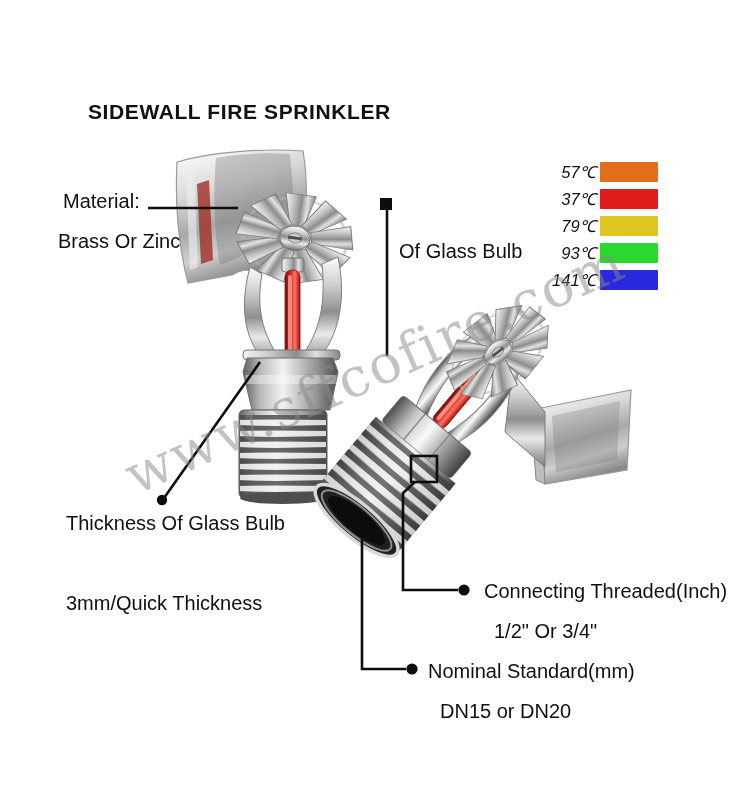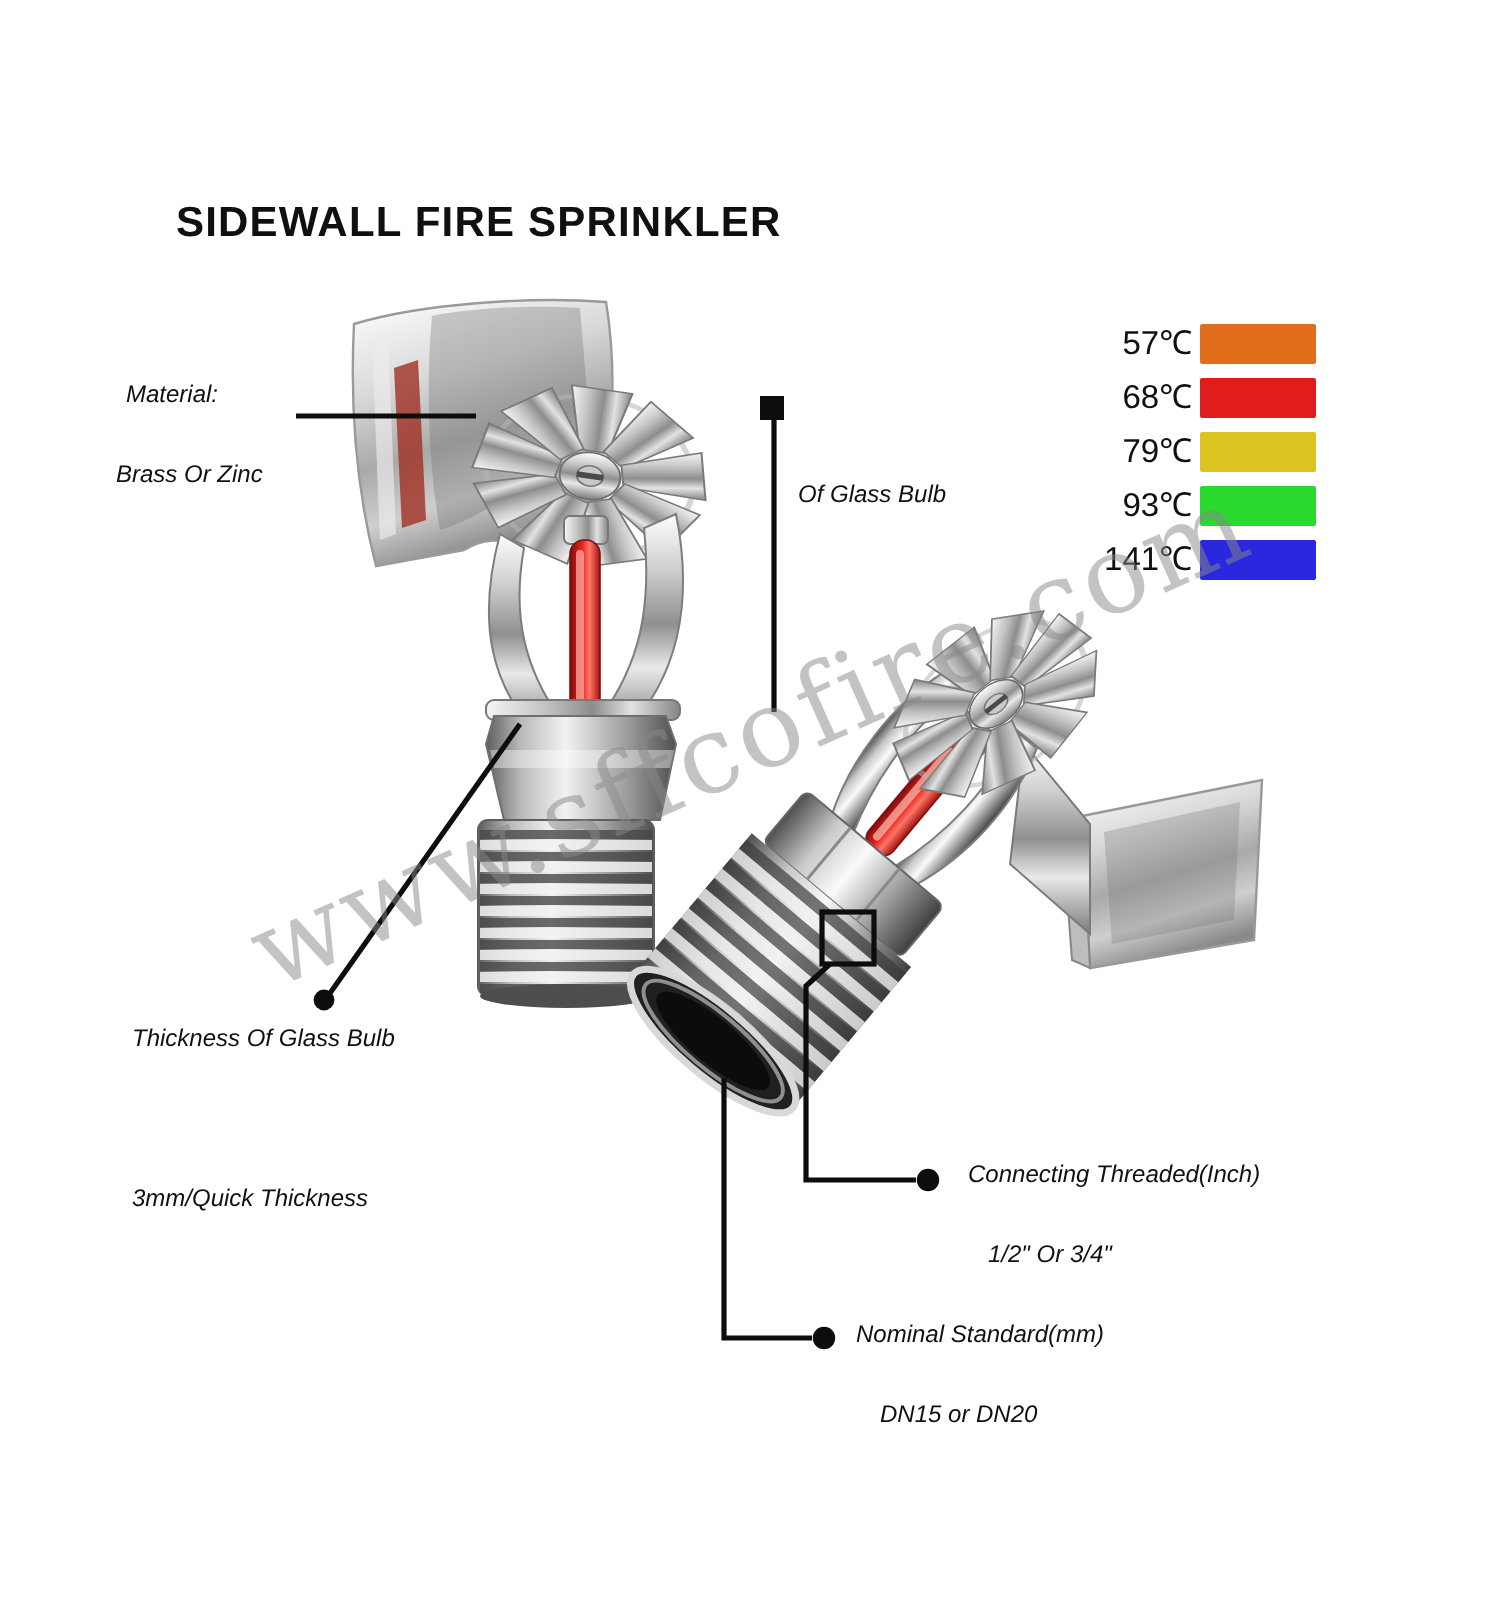--- a/index.html
+++ b/index.html
@@ -1,23 +1,23 @@
 <!DOCTYPE html>
 <html><head>
 <meta charset="utf-8">
 <style>
   html,body{margin:0;padding:0;background:#fff;}
   body{width:750px;height:800px;font-family:"Liberation Sans",sans-serif;}
   .canvas{position:relative;width:750px;height:800px;background:#fff;overflow:hidden;margin-top:12px;}
   .scene{position:absolute;left:0;top:0;z-index:10;}
   .title{position:absolute;left:88px;top:88px;font-size:21px;font-weight:700;
          letter-spacing:0.6px;color:#101010;z-index:20;white-space:nowrap;}
-  .ann{position:absolute;font-size:12px;color:#101010;z-index:20;white-space:nowrap;font-style:italic;}
+  .ann{position:absolute;font-size:20px;color:#101010;z-index:20;white-space:nowrap;}
   .legend{position:absolute;left:550px;top:150px;z-index:20;}
-  .legend-row{display:flex;align-items:flex-end;height:20px;margin-bottom:7px;}
+  .legend-row{display:flex;align-items:flex-end;height:20px;margin-bottom:7px;font-style:italic;}
   .legend-label{display:inline-block;width:46px;text-align:right;font-size:16.5px;
                 color:#101010;margin-right:4px;line-height:20px;}
   .legend-swatch{display:inline-block;width:58px;height:20px;border-radius:1px;}
   .watermark{position:absolute;left:50px;top:325px;width:650px;text-align:center;
              font-size:54px;letter-spacing:2px;color:rgba(136,136,136,0.5);
              transform:rotate(-24deg);z-index:25;pointer-events:none;
              font-family:"DejaVu Serif",serif;}
 </style>
 </head>
 <body>
@@ -207,21 +207,21 @@
 
   <div class="ann" style="left:428px;top:648px">Nominal Standard(mm)</div>
   <div class="ann" style="left:440px;top:688px">DN15 or DN20</div>
 
   <div class="legend">
     <div class="legend-row">
       <span class="legend-label">57℃</span>
       <span class="legend-swatch" style="background: rgb(226, 109, 27);"></span>
     </div>
     <div class="legend-row">
-      <span class="legend-label">68℃</span>
+      <span class="legend-label">37℃</span>
       <span class="legend-swatch" style="background: rgb(224, 28, 28);"></span>
     </div>
     <div class="legend-row">
       <span class="legend-label">79℃</span>
       <span class="legend-swatch" style="background: rgb(220, 197, 33);"></span>
     </div>
     <div class="legend-row">
       <span class="legend-label">93℃</span>
       <span class="legend-swatch" style="background: rgb(42, 217, 46);"></span>
     </div>

